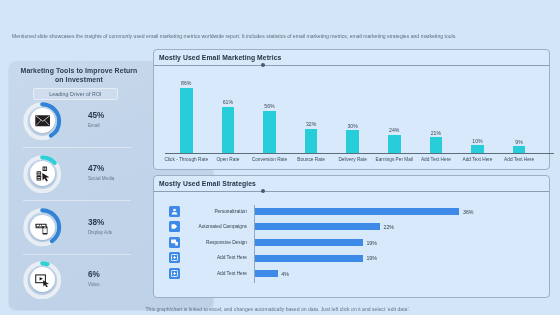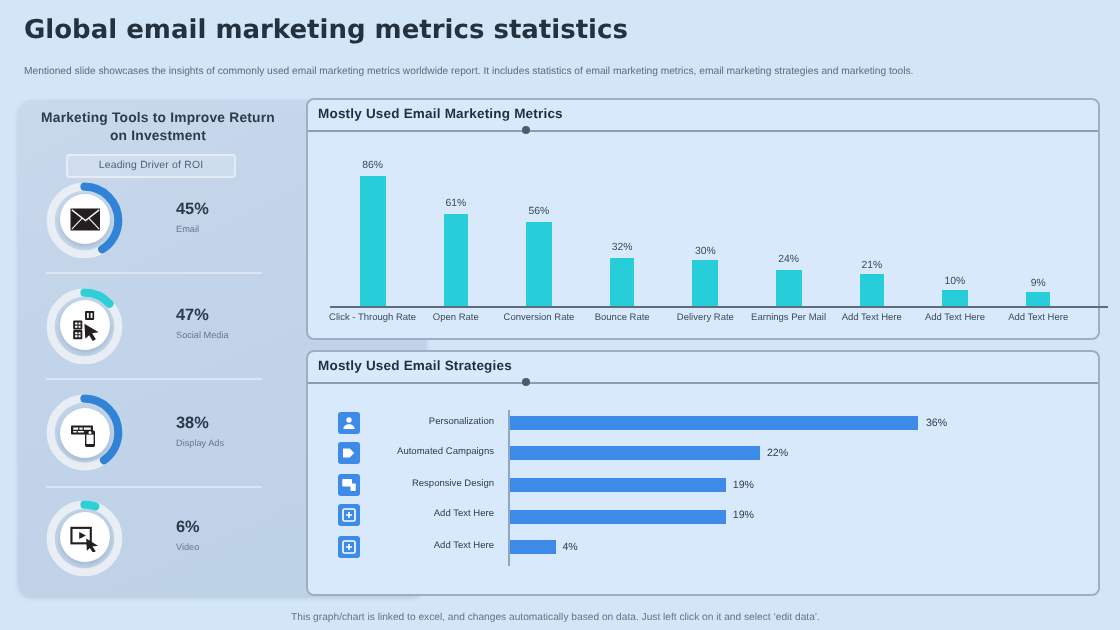--- a/index.html
+++ b/index.html
@@ -6,21 +6,21 @@
   body{width:560px;height:315px;overflow:hidden;background:#d3e6f7;
        font-family:"Liberation Sans",sans-serif;-webkit-font-smoothing:antialiased;}
   .slide{position:relative;width:560px;height:315px;background:#d3e6f7;overflow:hidden;}
 
   .title{position:absolute;left:12px;top:8px;font-family:"DejaVu Sans",sans-serif;
          font-size:13px;font-weight:bold;color:#24323f;}
   .subtitle{position:absolute;left:12px;top:33px;font-size:5.12px;color:#5b6d7e;
             letter-spacing:0.0px;white-space:nowrap;}
 
   
-  .leftpanel{position:absolute;left:9px;top:50px;width:164px;height:248px;border-radius:7px;
+  .leftpanel{position:absolute;left:9px;top:61px;width:164px;height:248px;border-radius:7px;
              background:linear-gradient(155deg,#c9d9ec 0%,#c2d4e9 38%,#bdd1e7 100%);
              box-shadow:0 1px 2px rgba(90,120,150,.25);padding-left:40px;}
   .lp-title{position:absolute;left:8px;top:4.5px;width:124px;text-align:center;
             font-size:6.9px;font-weight:bold;color:#2b3c4c;line-height:9.6px;letter-spacing:.1px;}
   .badge{position:absolute;left:24px;top:26.5px;width:83px;height:10.5px;border-radius:2px;
          background:rgba(255,255,255,.17);border:1px solid rgba(255,255,255,.45);}
   .badge span{position:absolute;left:0;top:2.3px;width:83px;text-align:center;
               font-size:5.2px;color:#4d6276;letter-spacing:.1px;}
 
   .roi-item{position:absolute;left:0;width:136px;height:47px;}
@@ -54,21 +54,20 @@
   .hval{position:absolute;font-size:5.3px;color:#33404d;white-space:nowrap;}
   .sqicon{position:absolute;width:11px;height:11px;border-radius:1.5px;background:#3e8ae8;
           display:flex;align-items:center;justify-content:center;}
 
   .footer{position:absolute;left:145.5px;top:306px;font-size:5.1px;color:#62748a;white-space:nowrap;}
 </style>
 </head>
 <body>
 
 <div class="slide">
-  <div class="title">Global email marketing metrics statistics</div>
   <div class="subtitle">Mentioned slide showcases the insights of commonly used email marketing metrics worldwide report. It includes statistics of email marketing metrics, email marketing strategies and marketing tools.</div>
 
   <div class="leftpanel">
     <div class="lp-title">Marketing Tools to Improve Return on Investment</div>
     <div class="badge">
       <span>Leading Driver of ROI</span>
     </div>
     <div id="roi-items">
         <div class="roi-item" style="top: 39px;">
           <div class="ring">

